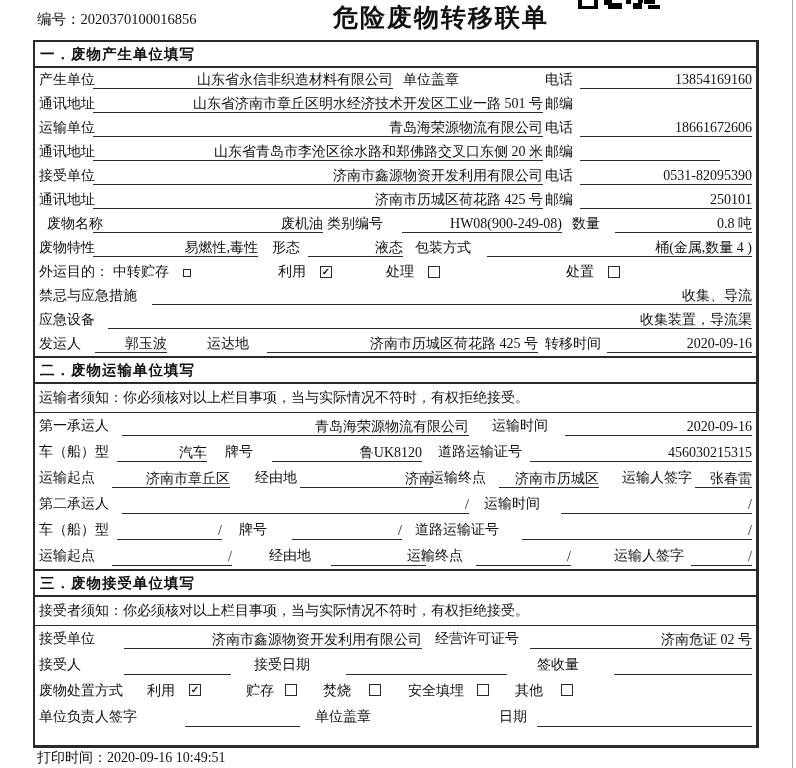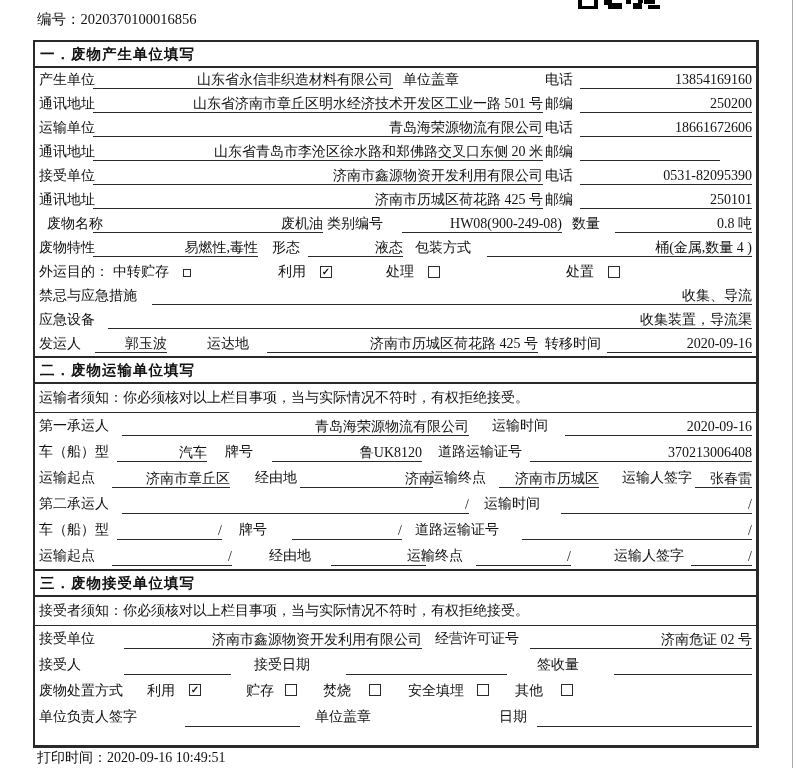--- a/index.html
+++ b/index.html
@@ -42,36 +42,36 @@
       <rect x="30" y="3" width="14" height="6"></rect>
       <rect x="48" y="0" width="5" height="4"></rect>
       <rect x="55" y="3" width="9" height="6"></rect>
       <rect x="60" y="0" width="5" height="3"></rect>
       <rect x="66" y="0" width="11" height="4"></rect>
       <rect x="70" y="5" width="12" height="4"></rect>
     </g>
   </svg>
 
   <div class="serial">编号：2020370100016856</div>
+  <div class="doc-title">危险废物转移联单</div>
 
   <div class="form-table" id="form">
       <div class="section">
         <div class="sec-header">一．废物产生单位填写</div>
         <div class="row" style="height: 24px;">
           <span class="label" style="left: 4px;">产生单位</span>
           <span class="value" style="left: 58px; width: 300px;">山东省永信非织造材料有限公司</span>
           <span class="label" style="left: 368px;">单位盖章</span>
           <span class="label" style="left: 510px;">电话</span>
           <span class="value" style="left: 545px; width: 172px;">13854169160</span>
         </div>
         <div class="row" style="height: 24px;">
           <span class="label" style="left: 4px;">通讯地址</span>
           <span class="value" style="left: 58px; width: 450px;">山东省济南市章丘区明水经济技术开发区工业一路 501 号</span>
           <span class="label" style="left: 510px;">邮编</span>
-          <span class="value" style="left: 545px; width: 172px;">250200</span>
         </div>
         <div class="row" style="height: 24px;">
           <span class="label" style="left: 4px;">运输单位</span>
           <span class="value" style="left: 58px; width: 450px;">青岛海荣源物流有限公司</span>
           <span class="label" style="left: 510px;">电话</span>
           <span class="value" style="left: 545px; width: 172px;">18661672606</span>
         </div>
         <div class="row" style="height: 24px;">
           <span class="label" style="left: 4px;">通讯地址</span>
           <span class="value" style="left: 58px; width: 450px;">山东省青岛市李沧区徐水路和郑佛路交叉口东侧 20 米</span>
@@ -144,21 +144,21 @@
           <span class="value" style="left: 87px; width: 347px; padding-left: 14px;">青岛海荣源物流有限公司</span>
           <span class="label" style="left: 457px;">运输时间</span>
           <span class="value" style="left: 530px; width: 187px; padding-left: 14px;">2020-09-16</span>
         </div>
         <div class="row" style="height: 26px;">
           <span class="label" style="left: 4px;">车（船）型</span>
           <span class="value" style="left: 82px; width: 90px; padding-left: 12px;">汽车</span>
           <span class="label" style="left: 190px;">牌号</span>
           <span class="value" style="left: 237px; width: 150px; padding-left: 14px;">鲁UK8120</span>
           <span class="label" style="left: 403px;">道路运输证号</span>
-          <span class="value" style="left: 495px; width: 222px; padding-left: 16px;">370213006408</span>
+          <span class="value" style="left: 495px; width: 222px; padding-left: 16px;">456030215315</span>
         </div>
         <div class="row" style="height: 26px;">
           <span class="label" style="left: 4px;">运输起点</span>
           <span class="value" style="left: 77px; width: 118px; padding-left: 10px;">济南市章丘区</span>
           <span class="label" style="left: 220px;">经由地</span>
           <span class="value" style="left: 265px; width: 133px; padding-left: 10px;">济南</span>
           <span class="label" style="left: 395px;">运输终点</span>
           <span class="value" style="left: 464px; width: 100px; padding-left: 8px;">济南市历城区</span>
           <span class="label" style="left: 587px;">运输人签字</span>
           <span class="value" style="left: 660px; width: 57px; padding-left: 6px;">张春雷</span>

